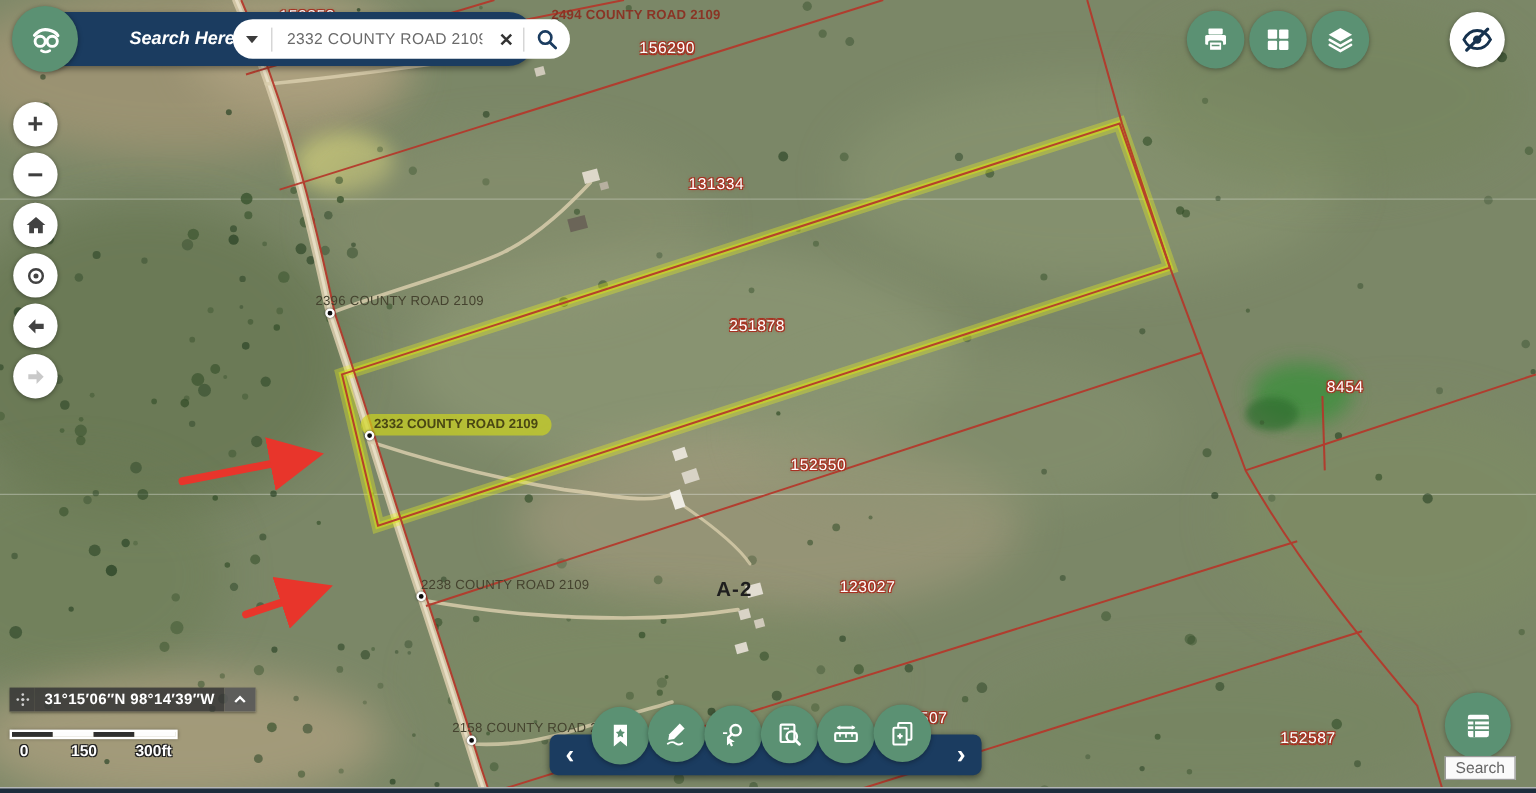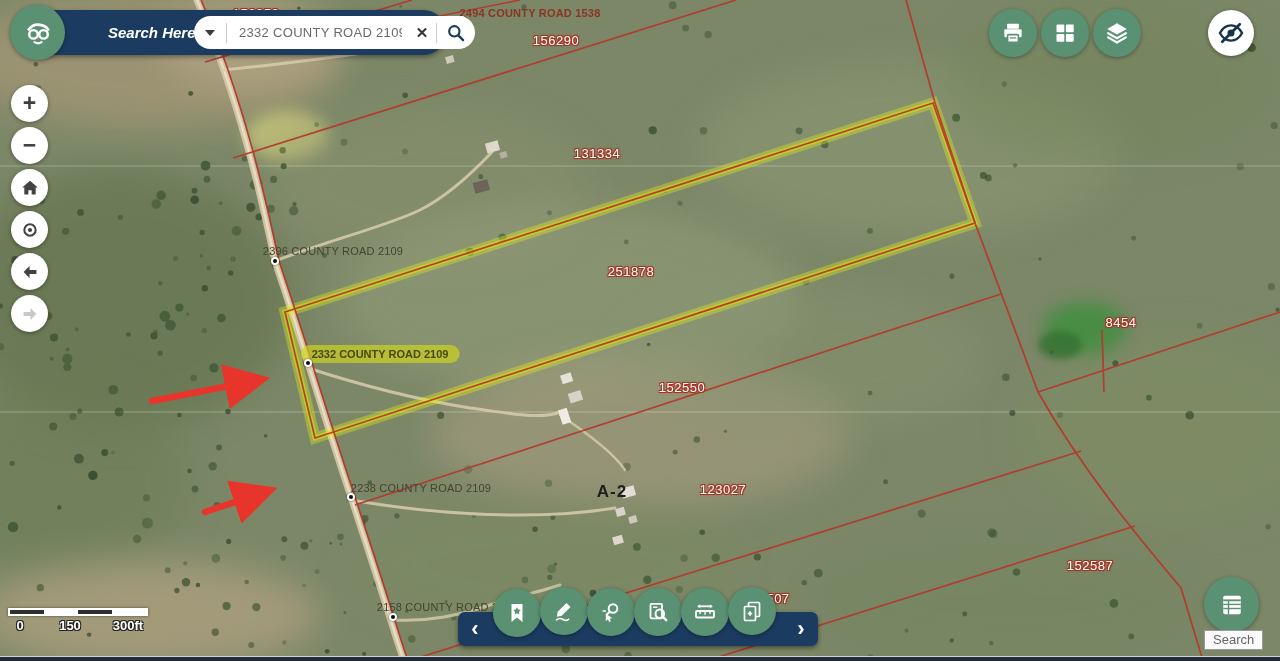--- a/index.html
+++ b/index.html
@@ -388,32 +388,32 @@
     </g>
 
     <g stroke="#e8352b" stroke-width="6.5" fill="none" stroke-linecap="round">
       <path d="M152,401 L254,381" marker-end="url(#ah)"></path>
       <path d="M205,512 L262,493" marker-end="url(#ah)"></path>
     </g>
   </svg>
 
   <div>
       <div class="map-label parcel" style="left: 256px; top: 13px;">152852</div>
-      <div class="map-label address-red" style="left: 530px; top: 13px;">2494 COUNTY ROAD 1538</div>
+      <div class="map-label address-red" style="left: 530px; top: 13px;">2494 COUNTY ROAD 2109</div>
       <div class="map-label parcel" style="left: 556px; top: 40px;">156290</div>
       <div class="map-label parcel" style="left: 597px; top: 153px;">131334</div>
       <div class="map-label address" style="left: 333px; top: 251px;">2396 COUNTY ROAD 2109</div>
       <div class="map-label parcel" style="left: 631px; top: 271px;">251878</div>
       <div class="map-label parcel" style="left: 1121px; top: 322px;">8454</div>
       <div class="map-label address-highlight" style="left: 380px; top: 354px;">2332 COUNTY ROAD 2109</div>
       <div class="map-label parcel" style="left: 670px; top: 387px; margin-left: 12px;">152550</div>
       <div class="map-label address" style="left: 421px; top: 488px;">2238 COUNTY ROAD 2109</div>
       <div class="map-label parcel" style="left: 723px; top: 489px;">123027</div>
       <div class="map-label zone" style="left: 612px; top: 492px;">A-2</div>
-      <div class="map-label parcel" style="left: 1090px; top: 565px;">152587</div>
+      <div class="map-label parcel" style="left: 1090px; top: 615px;">152587</div>
       <div class="map-label parcel" style="left: 778px; top: 598px;">507</div>
       <div class="map-label address" style="left: 447px; top: 607px;">2158 COUNTY ROAD 2109</div>
     </div>
   <div>
       <div class="map-marker" style="left: 462px; top: 20px;"></div>
       <div class="map-marker" style="left: 275px; top: 261px;"></div>
       <div class="map-marker" style="left: 308px; top: 363px;"></div>
       <div class="map-marker" style="left: 351px; top: 497px;"></div>
       <div class="map-marker" style="left: 393px; top: 617px;"></div>
     </div>
@@ -500,20 +500,37 @@
     <svg width="22" height="22" viewBox="0 0 24 24">
       <path d="M11.5 5.5 L5 12 l6.5 6.5 v-4.2 H19 v-4.6 h-7.5 Z" fill="#424242"></path>
     </svg>
     </button>
   <button class="circle-btn whitebtn left-btn" style="top:295px">
     <svg width="22" height="22" viewBox="0 0 24 24">
       <path d="M12.5 5.5 L19 12 l-6.5 6.5 v-4.2 H5 v-4.6 h7.5 Z" fill="#c9c9c9"></path>
     </svg>
     </button>
 
+  <div class="coordbar">
+    <div class="coord-ico">
+      <svg width="14" height="14" viewBox="0 0 14 14">
+        <circle cx="7" cy="7" r="1.4" fill="#d0d0d0"></circle>
+          <circle cx="7" cy="2.8" r="1.1" fill="#d0d0d0"></circle>
+        <circle cx="7" cy="11.2" r="1.1" fill="#d0d0d0"></circle>
+          <circle cx="2.8" cy="7" r="1.1" fill="#d0d0d0"></circle>
+        <circle cx="11.2" cy="7" r="1.1" fill="#d0d0d0"></circle>
+      </svg>
+    </div>
+    <div class="coord-text">31°15′06″N 98°14′39″W</div>
+    <button class="coord-toggle">
+      <svg width="14" height="12" viewBox="0 0 14 12">
+        <path d="M3 8 L7 4 L11 8" stroke="#fff" stroke-width="2" fill="none"></path>
+      </svg>
+    </button>
+  </div>
   <div class="scalebar">
     <div class="scale-track">
       <span class="seg dark"></span>
         <span class="seg light"></span>
         <span class="seg dark"></span>
         <span class="seg light"></span>
     </div>
     <div class="scale-labels">
       <span style="left:12px">0</span>
       <span style="left:62px">150</span>

